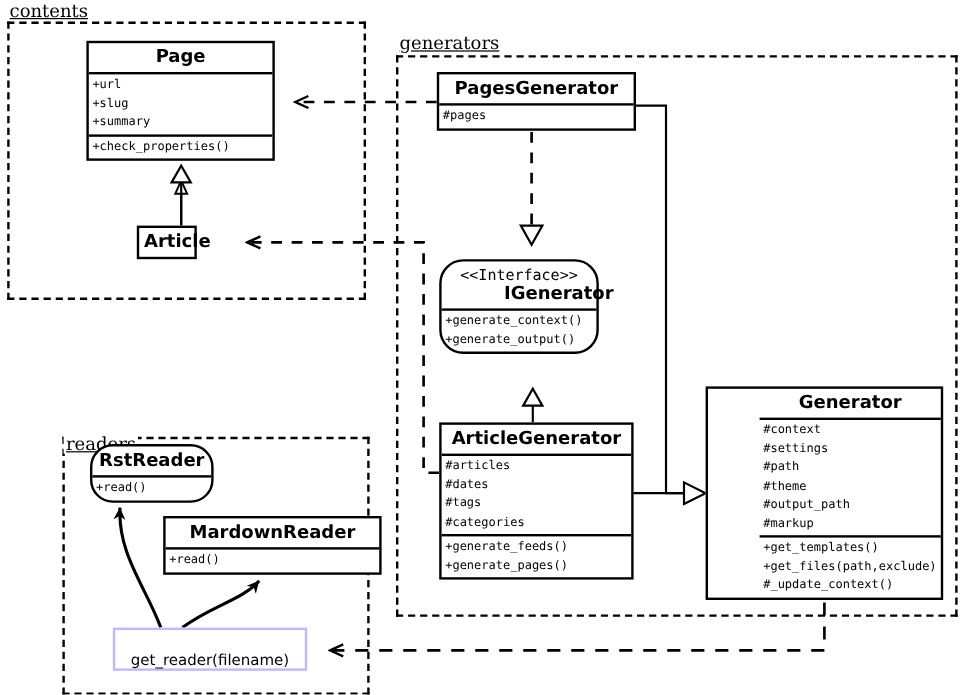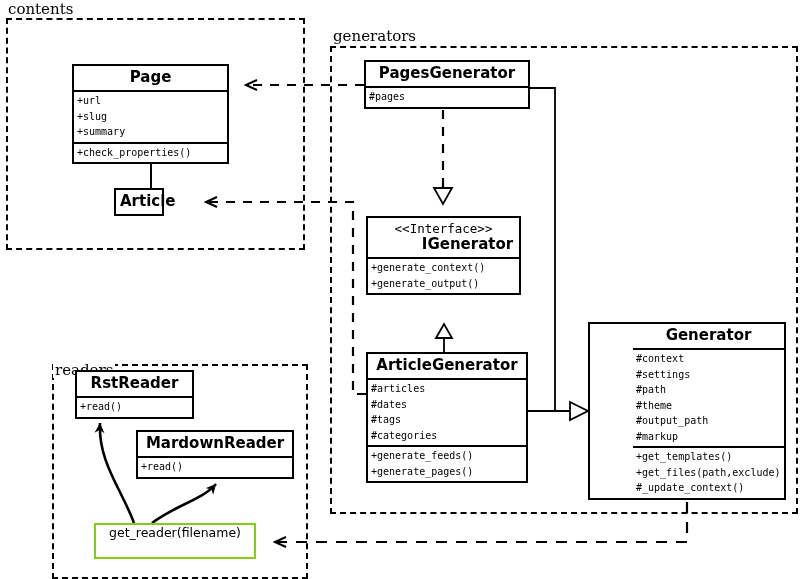--- a/index.html
+++ b/index.html
@@ -27,20 +27,21 @@
   }
   .pkg-label {
     position: absolute;
     font-family: "DejaVu Serif", serif;
     font-size: 15px;
     color: #000;
     background: #ffffff;
     line-height: 15px;
     padding: 0 2px;
     white-space: nowrap;
+    text-decoration: underline;
   }
 
   
   .cls {
     position: absolute;
     box-sizing: border-box;
     border: 2px solid #000;
     background: #ffffff;
     display: flex;
     flex-direction: column;
@@ -72,24 +73,24 @@
   .cls-sec div {
     font-family: "DejaVu Sans Mono", monospace;
     font-size: 10px;
     line-height: 15.5px;
     color: #000;
     white-space: nowrap;
   }
   .plain-box {
     position: absolute;
     box-sizing: border-box;
-    border: 2px solid #84cc16;
+    border: 2px solid #c4b5fd;
     background: #ffffff;
     display: flex;
-    align-items: flex-start;
+    align-items: flex-end;
     justify-content: center;
   }
   .plain-box span {
     font-family: "DejaVu Sans", sans-serif;
     font-size: 12.5px;
     color: #000;
     white-space: nowrap;
   }
 
   
@@ -169,21 +170,21 @@
 
     <g>
       <path d="M134,523 C122,490 98,462 100,423" stroke="#000" stroke-width="2.6" fill="none" marker-end="url(#solidArrow)"></path>
     </g>
 
     <g>
       <path d="M152,523 C176,505 202,500 216,484" stroke="#000" stroke-width="2.6" fill="none" marker-end="url(#solidArrow)"></path>
     </g>
   </svg>
 
-  <div class="cls" style="left:72px; top:34px; width:157px;margin-top:30px;">
+  <div class="cls" style="left:72px; top:34px; width:157px;">
     <div class="cls-name">Page</div>
     <div class="cls-sec">
       <div>+url</div>
       <div>+slug</div>
       <div>+summary</div>
     </div>
     <div class="cls-sec">
       <div>+check_properties()</div>
     </div>
   </div>
@@ -192,21 +193,21 @@
     <div class="cls-name">Article</div>
   </div>
 
   <div class="cls" style="left:364px; top:60px; width:166px;">
     <div class="cls-name">PagesGenerator</div>
     <div class="cls-sec">
       <div>#pages</div>
     </div>
   </div>
 
-  <div class="cls" style="left:366px; top:216px; width:155px;">
+  <div class="cls" style="left:366px; top:216px; width:133px;border-radius:20px;">
     <div class="cls-stereo">&lt;&lt;Interface&gt;&gt;</div>
     <div class="cls-name" style="padding-top:0;margin-left:48px;">IGenerator</div>
     <div class="cls-sec">
       <div>+generate_context()</div>
       <div>+generate_output()</div>
     </div>
   </div>
 
   <div class="cls" style="left:366px; top:352px; width:162px;">
     <div class="cls-name">ArticleGenerator</div>
@@ -232,28 +233,28 @@
       <div>#output_path</div>
       <div>#markup</div>
     </div>
     <div class="cls-sec">
       <div>+get_templates()</div>
       <div>+get_files(path,exclude)</div>
       <div>#_update_context()</div>
     </div>
   </div>
 
-  <div class="cls" style="left:75px; top:370px; width:119px;">
+  <div class="cls" style="left:75px; top:370px; width:103px;border-radius:19px;">
     <div class="cls-name">RstReader</div>
     <div class="cls-sec">
       <div>+read()</div>
     </div>
   </div>
 
-  <div class="cls" style="left:136px; top:430px; width:158px;">
+  <div class="cls" style="left:136px; top:430px; width:182px;">
     <div class="cls-name">MardownReader</div>
     <div class="cls-sec">
       <div>+read()</div>
     </div>
   </div>
 
   <div class="plain-box" style="left:94px; top:523px; width:162px; height:36px;">
     <span>get_reader(filename)</span>
   </div>
 

